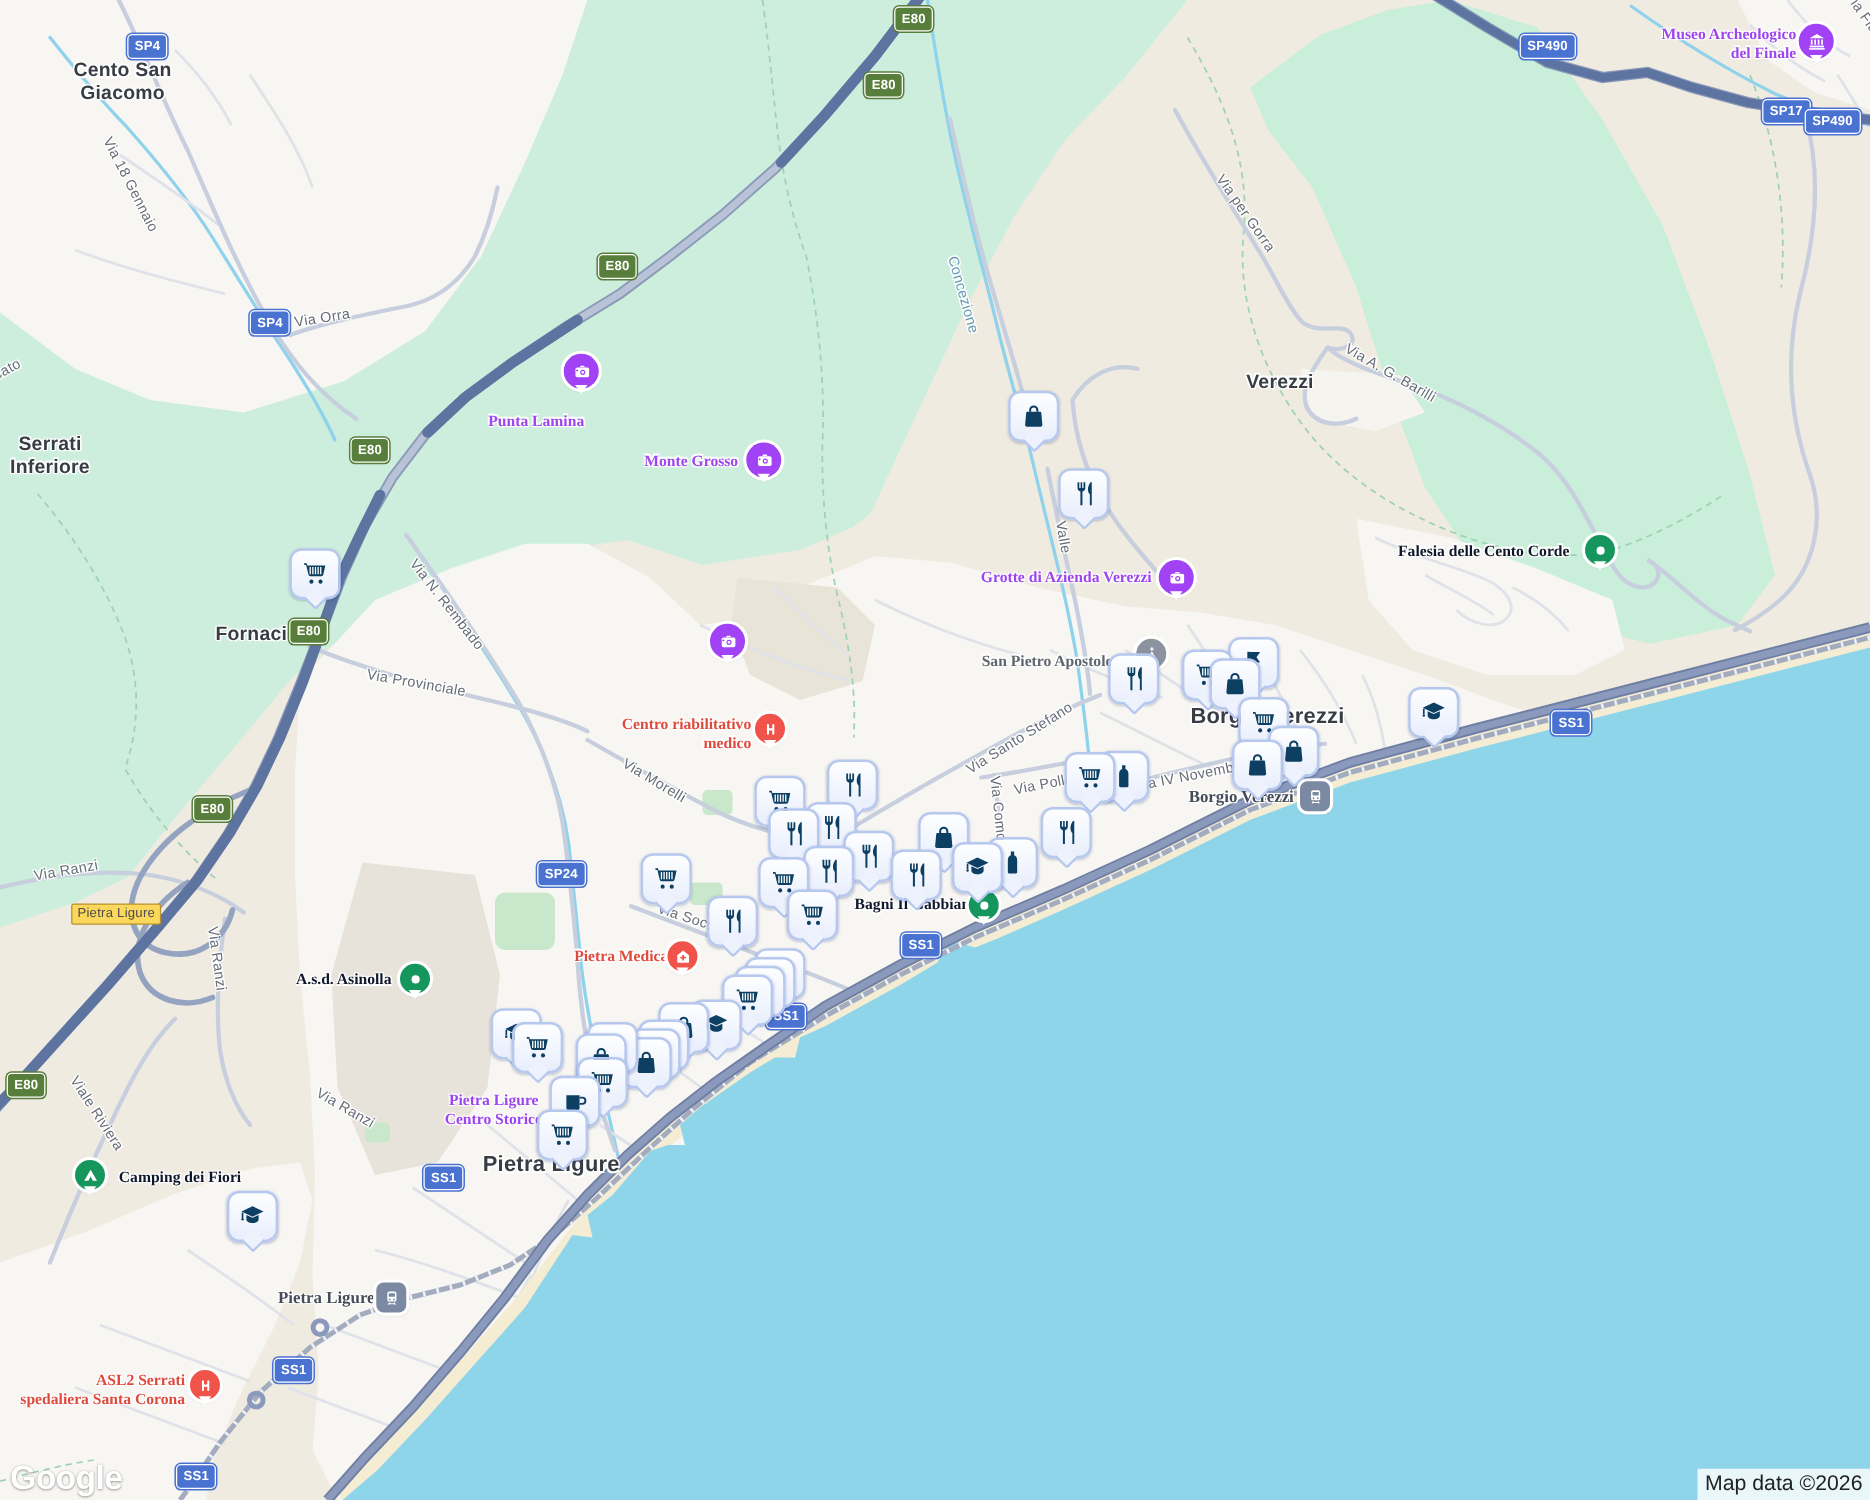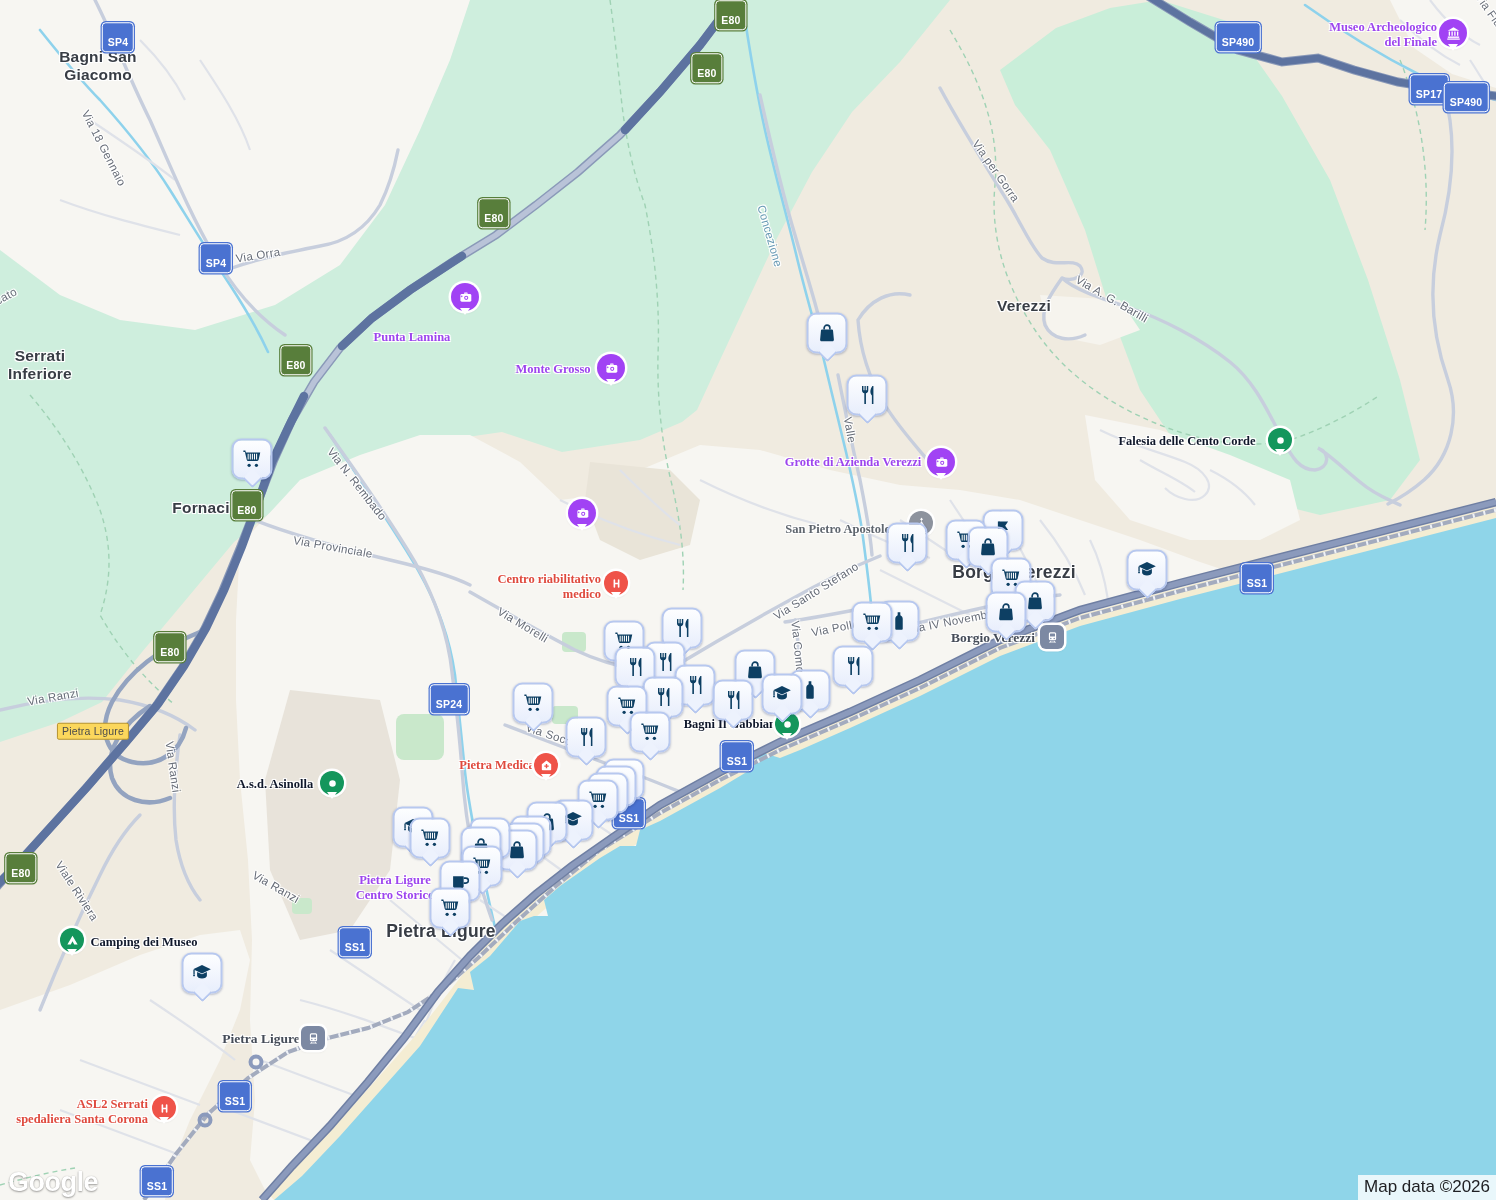--- a/index.html
+++ b/index.html
@@ -10,21 +10,21 @@
        text-shadow:-1px -1px 0 #fff,1px -1px 0 #fff,-1px 1px 0 #fff,1px 1px 0 #fff,0 0 3px #fff;}
   .street{font-size:11.5px;color:#676d78;letter-spacing:.3px;}
   .water-label{color:#689ab5;}
   .town{font-size:15.5px;font-weight:700;color:#383d45;text-align:center;letter-spacing:.2px;line-height:18px;}
   .town.big{font-size:17.5px;}
   .poi{font-size:12.5px;font-weight:700;text-align:center;line-height:15px;font-family:Liberation Serif, serif;}
   .poi.right{transform:translate(-100%,-50%);text-align:right;}
   .p-purple{color:#9d45ee}.p-green{color:#0f172a}.p-red{color:#df4a3e}
   .p-gray{color:#5f666e}.p-station{color:#454c58;font-size:13.5px;}
   .shield{position:absolute;transform:translate(-50%,-50%);z-index:6;font-size:10.5px;font-weight:700;
-          line-height:1;padding:14px 5px 3px;border-radius:4px;color:#fff;letter-spacing:.2px;white-space:nowrap;}
+          line-height:1;padding:4px 5px 3px;border-radius:4px;color:#fff;letter-spacing:.2px;white-space:nowrap;}
   .sh-blue{background:#4a72d1;border:1.5px solid #fff;box-shadow:0 0 0 1.2px #4a72d1;}
   .sh-green{background:#587e3b;border:1.5px solid #fff;box-shadow:0 0 0 1.2px #587e3b;}
   .sh-yellow{background:#fbd75c;border:1px solid #b5922e;color:#4c4c4c;font-weight:400;border-radius:2px;padding:2px 4px;}
   .pin{position:absolute;width:37px;height:37px;border-radius:10px;
        background:linear-gradient(#fdfeff,#e8eefc);border:2px solid #b7c8ef;
        box-shadow:0 1px 2px rgba(40,60,120,.25);display:flex;align-items:center;justify-content:center;
        transform:translate(-50%,-50%);}
   .pin::after{content:"";position:absolute;left:50%;bottom:-7.5px;width:12px;height:12px;
        background:#edf2fd;border-right:2px solid #b7c8ef;border-bottom:2px solid #b7c8ef;
        transform:translateX(-50%) rotate(45deg);border-bottom-right-radius:3px;}
@@ -251,60 +251,60 @@
     <div class="lbl street" style="left: 53px; top: 697px; position: absolute; transform: translate(-50%, -50%) rotate(-10deg);">Via Ranzi</div>
     <div class="lbl street" style="left: 173px; top: 767px; position: absolute; transform: translate(-50%, -50%) rotate(82deg);">Via Ranzi</div>
     <div class="lbl street" style="left: 276px; top: 887px; position: absolute; transform: translate(-50%, -50%) rotate(30deg);">Via Ranzi</div>
     <div class="lbl street" style="left: 77px; top: 891px; position: absolute; transform: translate(-50%, -50%) rotate(57deg);">Viale Riviera</div>
     <div class="lbl street" style="left: 560px; top: 738px; position: absolute; transform: translate(-50%, -50%) rotate(18deg);">Via Soccorso</div>
     <div class="lbl street" style="left: 816px; top: 591px; position: absolute; transform: translate(-50%, -50%) rotate(-32deg);">Via Santo Stefano</div>
     <div class="lbl street" style="left: 835px; top: 628px; position: absolute; transform: translate(-50%, -50%) rotate(-11deg);">Via Pollu</div>
     <div class="lbl street" style="left: 798px; top: 647px; position: absolute; transform: translate(-50%, -50%) rotate(84deg);">Via Como</div>
     <div class="lbl street" style="left: 953px; top: 621px; position: absolute; transform: translate(-50%, -50%) rotate(-11deg);">Via IV Novembre</div>
     <div class="lbl town" style="left: 98px; top: 66px; position: absolute;">
-      <div>Bagni San</div>
+      <div>Cento San</div>
       <div>Giacomo</div>
     </div>
     <div class="lbl town" style="left: 40px; top: 365px; position: absolute;">
       <div>Serrati</div>
       <div>Inferiore</div>
     </div>
     <div class="lbl town" style="left: 201px; top: 508px; position: absolute;">
       <div>Fornaci</div>
     </div>
     <div class="lbl town" style="left: 1024px; top: 306px; position: absolute;">
       <div>Verezzi</div>
     </div>
     <div class="lbl town big" style="left: 1014px; top: 572px; position: absolute;">
       <div>Borgio Verezzi</div>
     </div>
     <div class="lbl town big" style="left: 441px; top: 931px; position: absolute;">
       <div>Pietra Ligure</div>
     </div>
-    <div class="lbl poi p-purple" style="left: 412px; top: 297px; position: absolute; margin-top: 40px;">
+    <div class="lbl poi p-purple" style="left: 429px; top: 297px; position: absolute; margin-top: 40px;">
       <div>Punta Lamina</div>
     </div>
     <div class="lbl poi p-purple" style="left: 553px; top: 369px; position: absolute;">
       <div>Monte Grosso</div>
     </div>
     <div class="lbl poi p-purple right" style="left: 1437px; top: 35px; position: absolute;">
       <div>Museo Archeologico</div>
       <div>del Finale</div>
     </div>
     <div class="lbl poi p-purple" style="left: 853px; top: 462px; position: absolute;">
       <div>Grotte di Azienda Verezzi</div>
     </div>
     <div class="lbl poi p-green" style="left: 1187px; top: 441px; position: absolute;">
       <div>Falesia delle Cento Corde</div>
     </div>
     <div class="lbl poi p-green" style="left: 275px; top: 784px; position: absolute;">
       <div>A.s.d. Asinolla</div>
     </div>
     <div class="lbl poi p-green" style="left: 144px; top: 942px; position: absolute;">
-      <div>Camping dei Museo</div>
+      <div>Camping dei Fiori</div>
     </div>
     <div class="lbl poi p-green" style="left: 733px; top: 724px; position: absolute;">
       <div>Bagni Il Gabbiano</div>
     </div>
     <div class="lbl poi p-gray" style="left: 838px; top: 529px; position: absolute;">
       <div>San Pietro Apostolo</div>
     </div>
     <div class="lbl poi p-red right" style="left: 601px; top: 587px; position: absolute;">
       <div>Centro riabilitativo</div>
       <div>medico</div>

